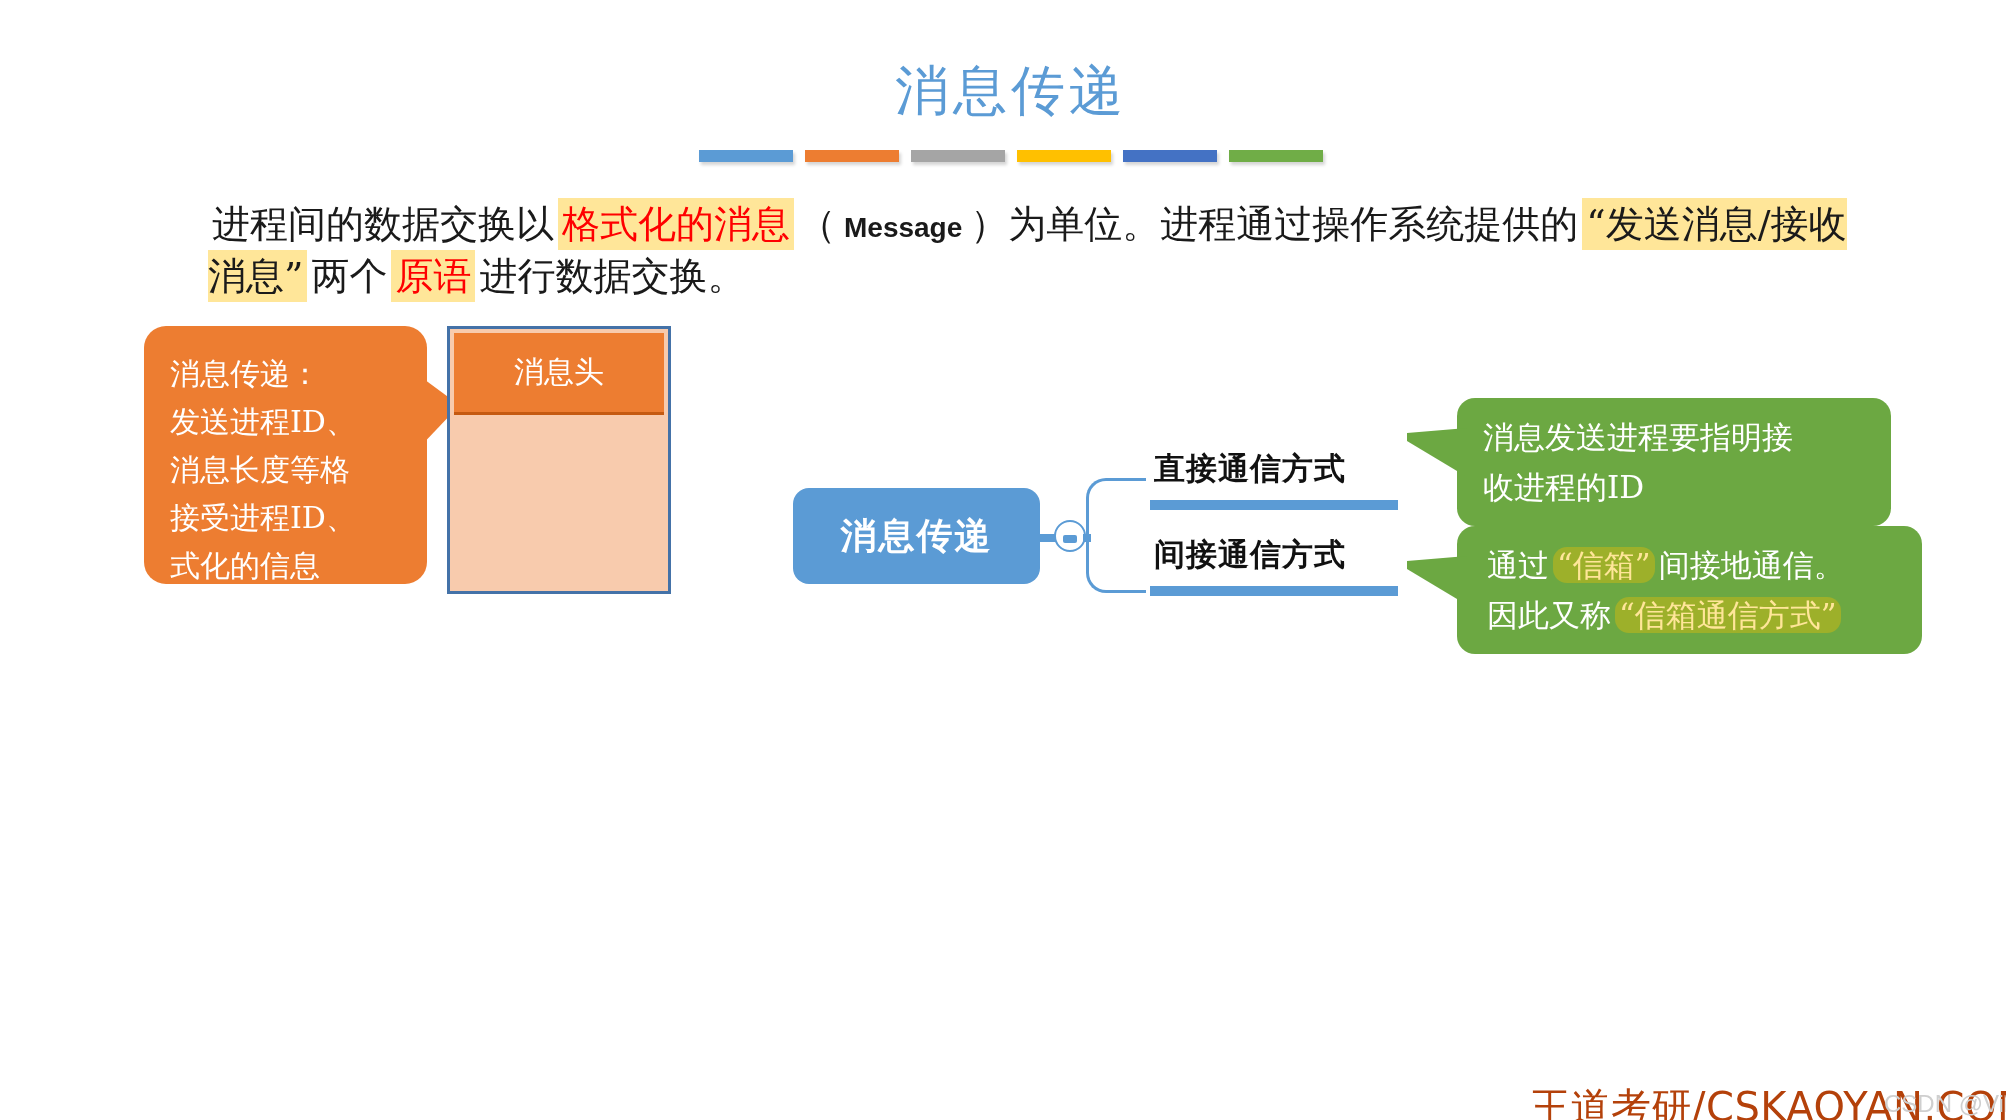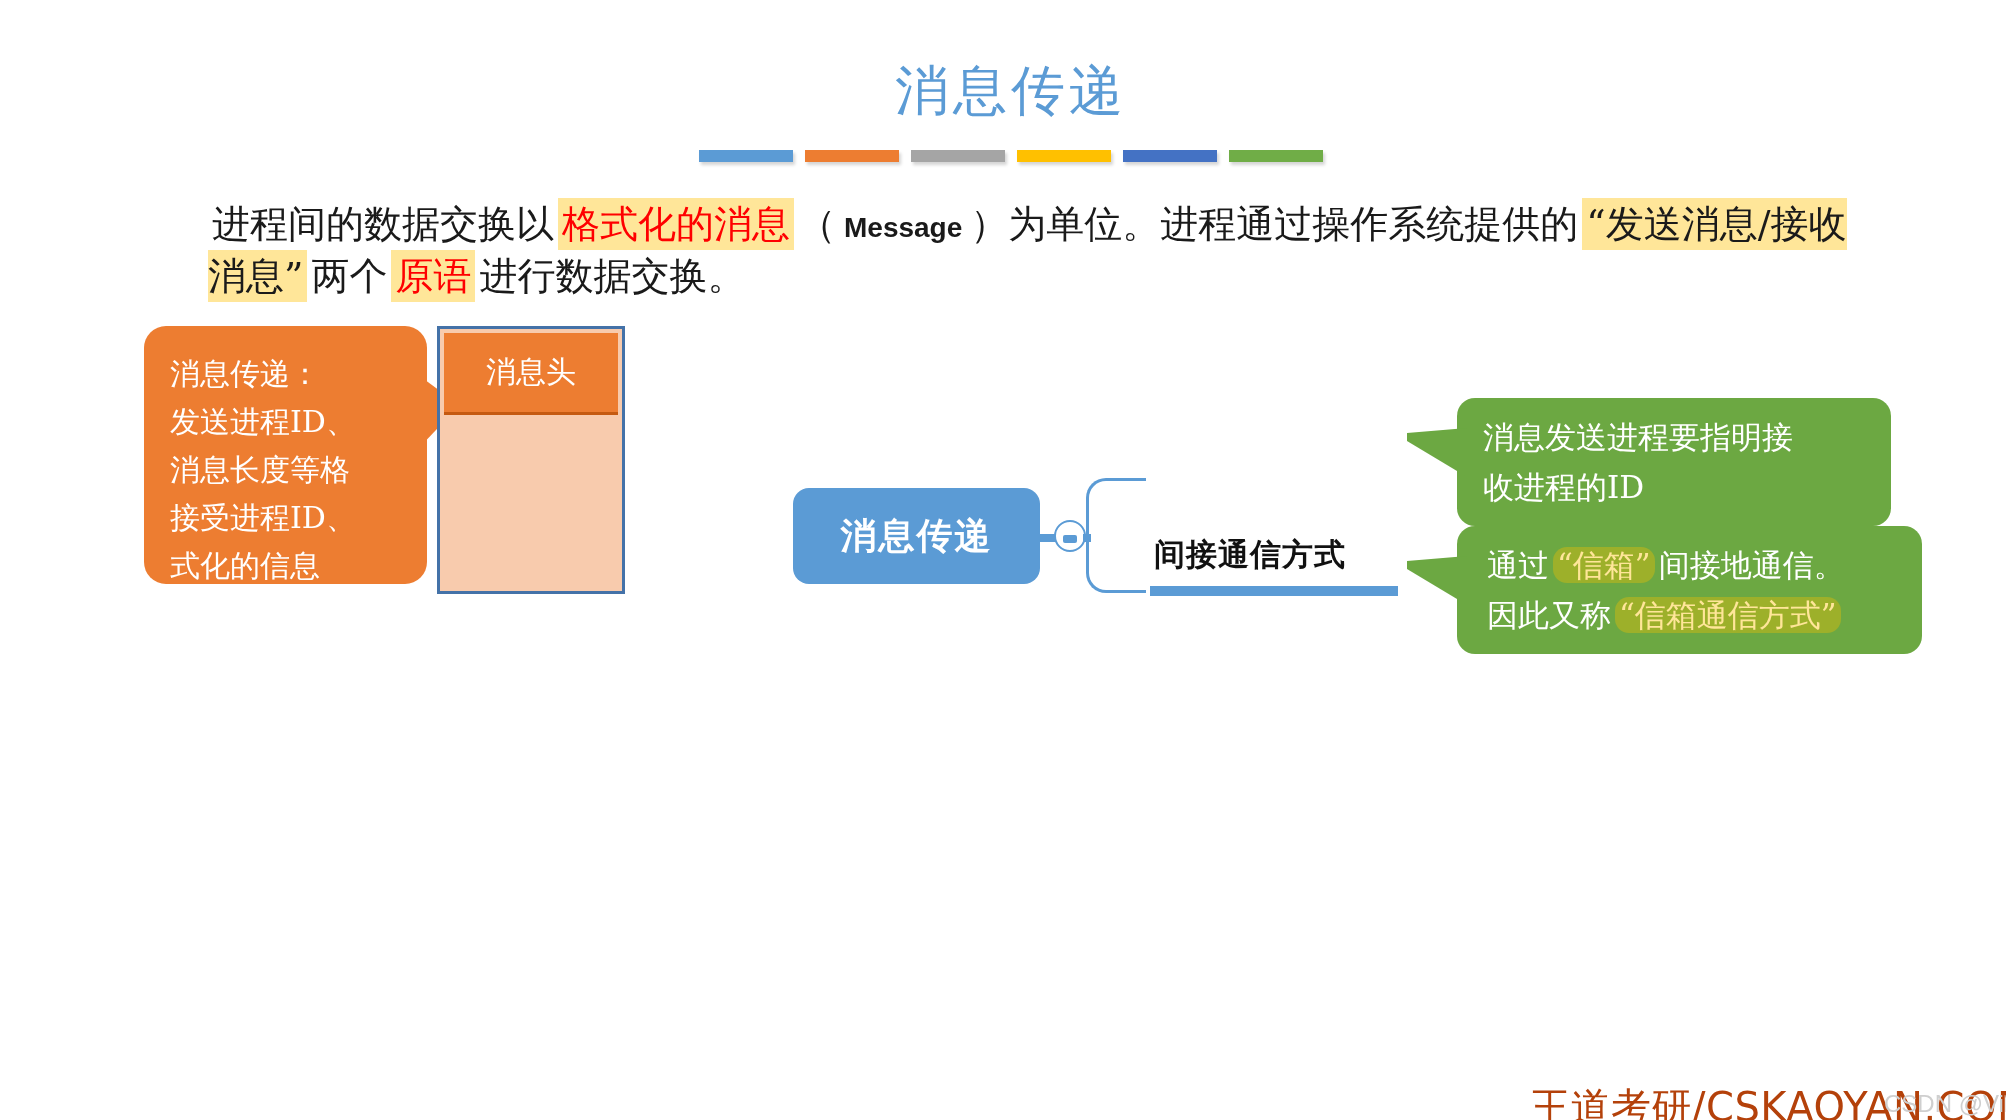--- a/index.html
+++ b/index.html
@@ -52,21 +52,21 @@
     position: absolute; right: -36px; top: 48px;
     width: 0; height: 0;
     border-top: 28px solid transparent;
     border-bottom: 40px solid transparent;
     border-left: 38px solid #ED7D31;
   }
   .callout-orange .line { display: block; white-space: nowrap; }
 
   
   .msgbox {
-    position: absolute; left: 429px; top: 318px; width: 188px; height: 268px;
+    position: absolute; left: 439px; top: 318px; width: 224px; height: 268px;
     border: 3px solid #4472A8; background: #F8CBAD;
   }
   .msgbox .head {
     height: 82px; background: #ED7D31;
     display: flex; align-items: center; justify-content: center;
     color: #ffffff;
     font-family: "DejaVu Serif", "Liberation Serif", serif;
     font-size: 30px;
     border-bottom: 3px solid #C55A11;
   }
@@ -190,20 +190,24 @@
   </div>
 
   <div class="mm-root">消息传递</div>
   <div class="mm-stub"></div>
   <div class="mm-collapse">
     <span class="minus"></span>
   </div>
   <div class="mm-bracket-stub"></div>
   <div class="mm-bracket"></div>
 
+  <div class="mm-branch branch-1">
+    <div class="label">直接通信方式</div>
+    <div class="bar"></div>
+  </div>
 
   <div class="mm-branch branch-2">
     <div class="label">间接通信方式</div>
     <div class="bar"></div>
   </div>
 
   <div class="callout-green green-2">
     <span class="tail"></span>
     <span class="line"><span>通过</span><span class="g-hl">“信箱”</span><span>间接地通信。</span></span>
     <span class="line"><span>因此又称</span><span class="g-hl">“信箱通信方式”</span></span>

